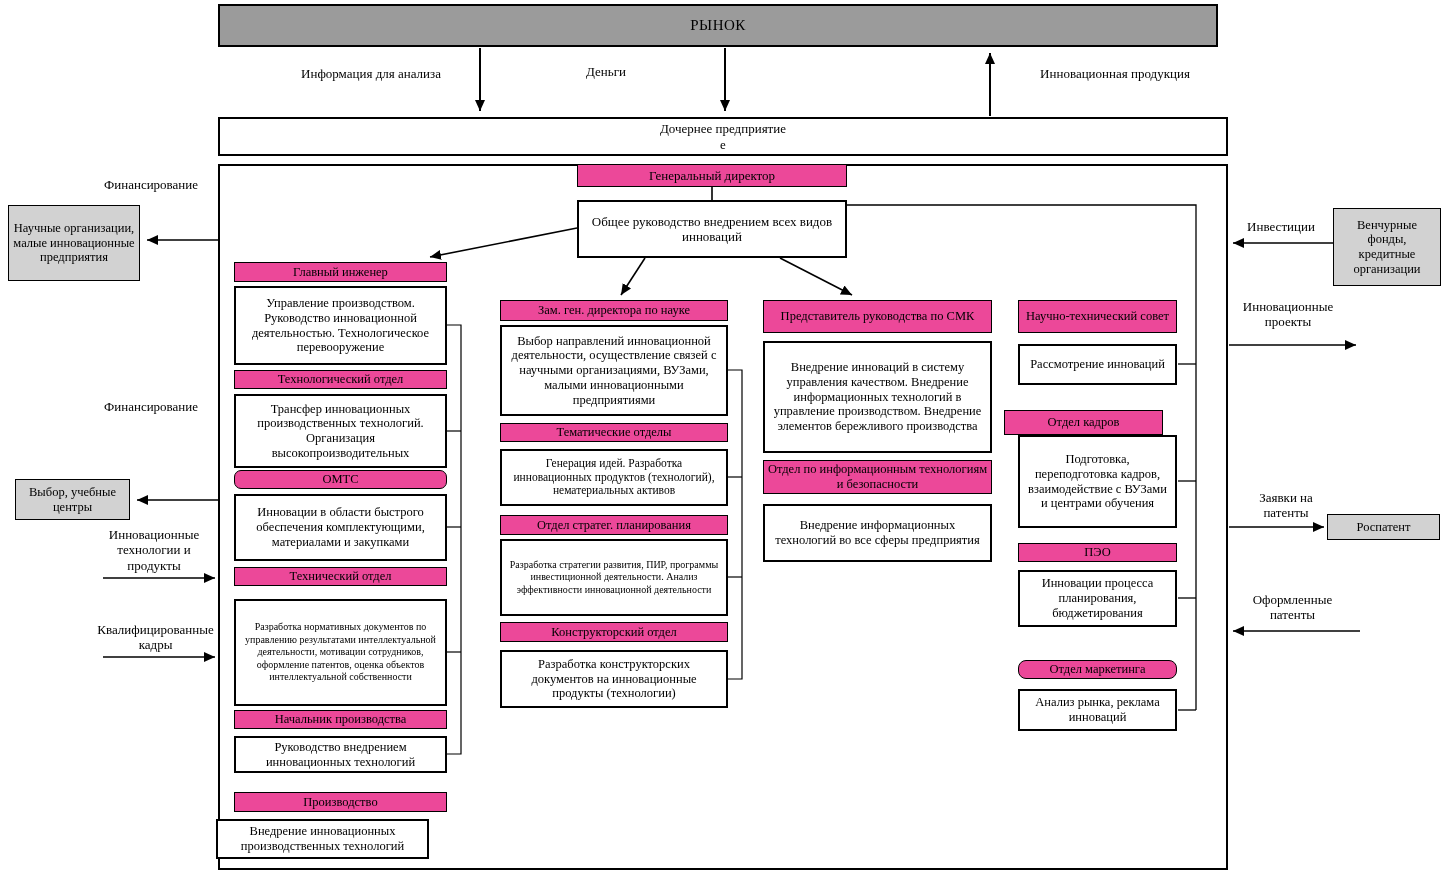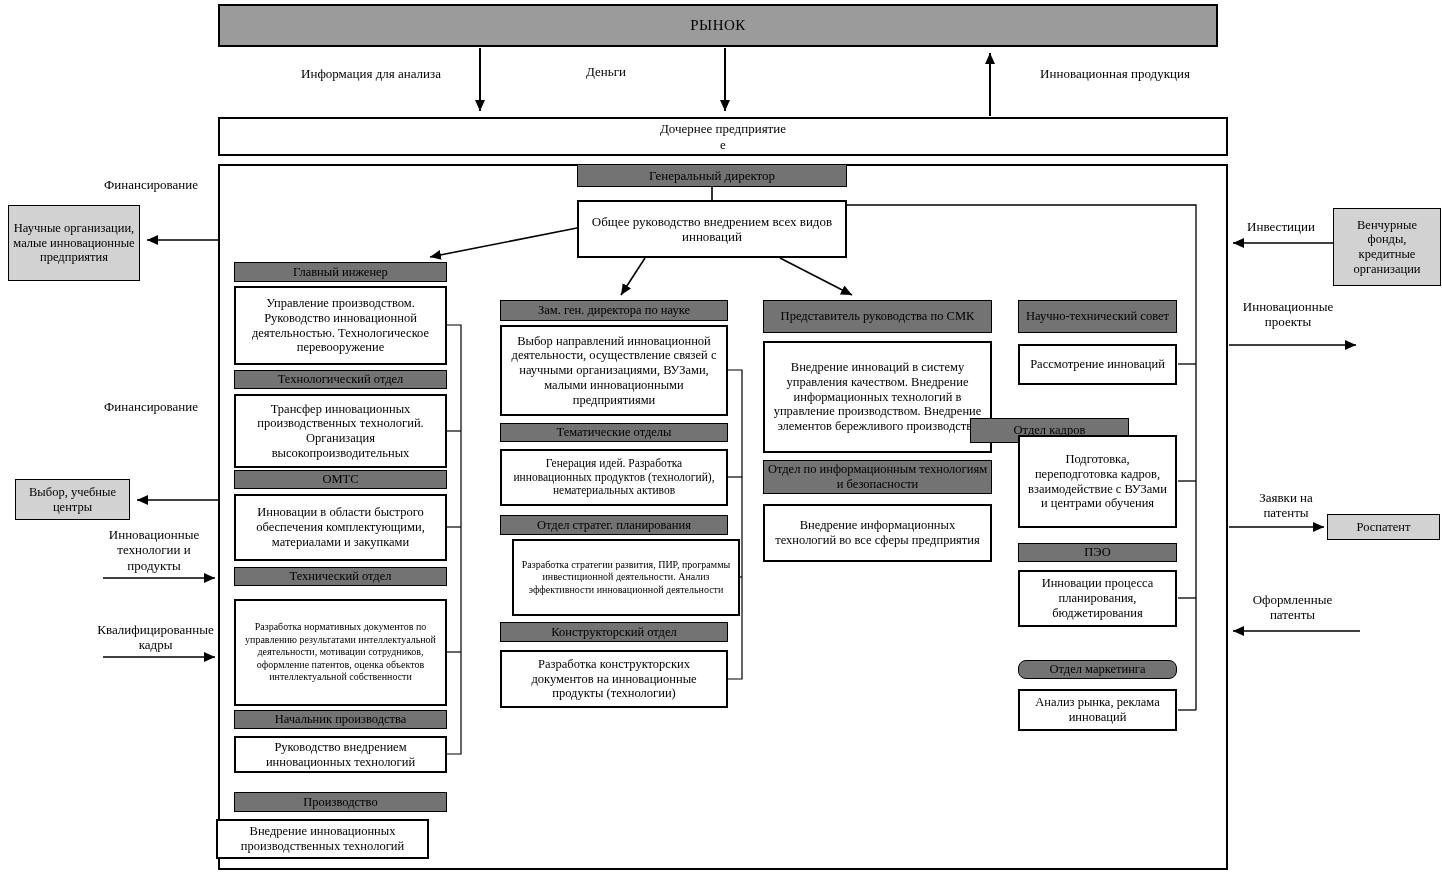--- a/index.html
+++ b/index.html
@@ -5,21 +5,21 @@
   html,body{margin:0;padding:0;background:#fff;}
   .canvas{
     position:relative;width:1442px;height:873px;
     font-family:"Liberation Serif","DejaVu Serif",serif;
     color:#000;overflow:hidden;background:#fff;
   }
   .abs{position:absolute;box-sizing:border-box;display:flex;align-items:center;justify-content:center;text-align:center;line-height:1.18;}
   .market{background:#9b9b9b;border:2px solid #000;font-weight:normal;font-size:15px;letter-spacing:.5px;}
   .frame{background:transparent;border:2px solid #000;}
   .whitebox{background:#fff;border:2px solid #000;font-size:12.5px;padding:2px 4px;}
-  .hdr{background:#737373;border:1px solid #000;font-size:12.5px;padding:8px 3px;}
+  .hdr{background:#ec4899;border:1px solid #000;font-size:12.5px;padding:8px 3px;}
   .ext{background:#d2d2d2;border:1px solid #000;font-size:12.5px;padding:2px 4px;}
   .lbl{font-size:13px;background:transparent;}
   .small{font-size:10px;line-height:1.25;}
   .preline{white-space:pre-line;}
   svg.wires{position:absolute;left:0;top:0;z-index:0;}
   .abs{z-index:1;}
 </style>
 </head>
 <body>
 
@@ -83,46 +83,46 @@
 
   <div class="abs frame" style="left:218px;top:164px;width:1010px;height:706px;"></div>
 
   <div class="abs hdr" style="left:577px;top:164px;width:270px;height:23px;font-size:13px;">Генеральный директор</div>
   <div class="abs whitebox" style="left:577px;top:200px;width:270px;height:58px;font-size:13px;">Общее руководство внедрением всех видов инноваций</div>
 
   <div class="abs hdr" style="left:234px;top:262px;width:213px;height:20px;">Главный инженер</div>
   <div class="abs whitebox" style="left:234px;top:286px;width:213px;height:79px;">Управление производством. Руководство инновационной деятельностью. Технологическое перевооружение</div>
   <div class="abs hdr" style="left:234px;top:370px;width:213px;height:19px;">Технологический отдел</div>
   <div class="abs whitebox" style="left:234px;top:394px;width:213px;height:74px;">Трансфер инновационных производственных технологий. Организация высокопроизводительных</div>
-  <div class="abs hdr" style="left:234px;top:470px;width:213px;height:19px;">ОМТС</div>
+  <div class="abs hdr" style="left:234px;top:470px;width:213px;height:19px;border-radius:7px;">ОМТС</div>
   <div class="abs whitebox" style="left:234px;top:494px;width:213px;height:67px;">Инновации в области быстрого обеспечения комплектующими, материалами и закупками</div>
   <div class="abs hdr" style="left:234px;top:567px;width:213px;height:19px;">Технический отдел</div>
   <div class="abs whitebox small" style="left:234px;top:599px;width:213px;height:107px;">Разработка нормативных документов по управлению результатами интеллектуальной деятельности, мотивации сотрудников, оформление патентов, оценка объектов интеллектуальной собственности</div>
   <div class="abs hdr" style="left:234px;top:710px;width:213px;height:19px;">Начальник производства</div>
   <div class="abs whitebox" style="left:234px;top:736px;width:213px;height:37px;">Руководство внедрением инновационных технологий</div>
   <div class="abs hdr" style="left:234px;top:792px;width:213px;height:20px;">Производство</div>
   <div class="abs whitebox" style="left:216px;top:819px;width:213px;height:40px;">Внедрение инновационных производственных технологий</div>
 
   <div class="abs hdr" style="left:500px;top:300px;width:228px;height:21px;">Зам. ген. директора по науке</div>
   <div class="abs whitebox" style="left:500px;top:325px;width:228px;height:91px;">Выбор направлений инновационной деятельности, осуществление связей с научными организациями, ВУЗами, малыми инновационными предприятиями</div>
   <div class="abs hdr" style="left:500px;top:423px;width:228px;height:19px;">Тематические отделы</div>
   <div class="abs whitebox" style="left:500px;top:449px;width:228px;height:57px;font-size:11.5px;">Генерация идей. Разработка инновационных продуктов (технологий), нематериальных активов</div>
   <div class="abs hdr" style="left:500px;top:515px;width:228px;height:20px;">Отдел стратег. планирования</div>
-  <div class="abs whitebox small" style="left:500px;top:539px;width:228px;height:77px;margin-left:12px;">Разработка стратегии развития, ПИР, программы инвестиционной деятельности. Анализ эффективности инновационной деятельности</div>
+  <div class="abs whitebox small" style="left:500px;top:539px;width:228px;height:77px;">Разработка стратегии развития, ПИР, программы инвестиционной деятельности. Анализ эффективности инновационной деятельности</div>
   <div class="abs hdr" style="left:500px;top:622px;width:228px;height:20px;">Конструкторский отдел</div>
   <div class="abs hdr" style="left:763px;top:300px;width:229px;height:33px;">Представитель руководства по СМК</div>
 
   <div class="abs whitebox" style="left:500px;top:650px;width:228px;height:58px;">Разработка конструкторских документов на инновационные продукты (технологии)</div>
   <div class="abs whitebox" style="left:763px;top:341px;width:229px;height:112px;">Внедрение инноваций в систему управления качеством. Внедрение информационных технологий в управление производством. Внедрение элементов бережливого производства</div>
   <div class="abs hdr" style="left:763px;top:460px;width:229px;height:34px;">Отдел по информационным технологиям и безопасности</div>
   <div class="abs whitebox" style="left:763px;top:504px;width:229px;height:58px;">Внедрение информационных технологий во все сферы предприятия</div>
 
   <div class="abs hdr" style="left:1018px;top:300px;width:159px;height:33px;">Научно-технический совет</div>
   <div class="abs whitebox" style="left:1018px;top:344px;width:159px;height:41px;">Рассмотрение инноваций</div>
-  <div class="abs hdr" style="left:970px;top:410px;width:159px;height:25px;margin-top:8px;">Отдел кадров</div>
+  <div class="abs hdr" style="left:1004px;top:410px;width:159px;height:25px;">Отдел кадров</div>
   <div class="abs whitebox" style="left:1018px;top:435px;width:159px;height:93px;">Подготовка, переподготовка кадров, взаимодействие с ВУЗами и центрами обучения</div>
   <div class="abs hdr" style="left:1018px;top:543px;width:159px;height:19px;">ПЭО</div>
   <div class="abs whitebox" style="left:1018px;top:570px;width:159px;height:57px;">Инновации процесса планирования, бюджетирования</div>
   <div class="abs hdr" style="left:1018px;top:660px;width:159px;height:19px;border-radius:8px;">Отдел маркетинга</div>
   <div class="abs whitebox" style="left:1018px;top:689px;width:159px;height:42px;">Анализ рынка, реклама инноваций</div>
 
   <div class="abs lbl" style="left:86px;top:177px;width:130px;height:16px;">Финансирование</div>
   <div class="abs ext" style="left:8px;top:205px;width:132px;height:76px;">Научные организации, малые инновационные предприятия</div>
   <div class="abs lbl" style="left:86px;top:399px;width:130px;height:16px;">Финансирование</div>
   <div class="abs ext" style="left:15px;top:479px;width:115px;height:41px;">Выбор, учебные центры</div>

